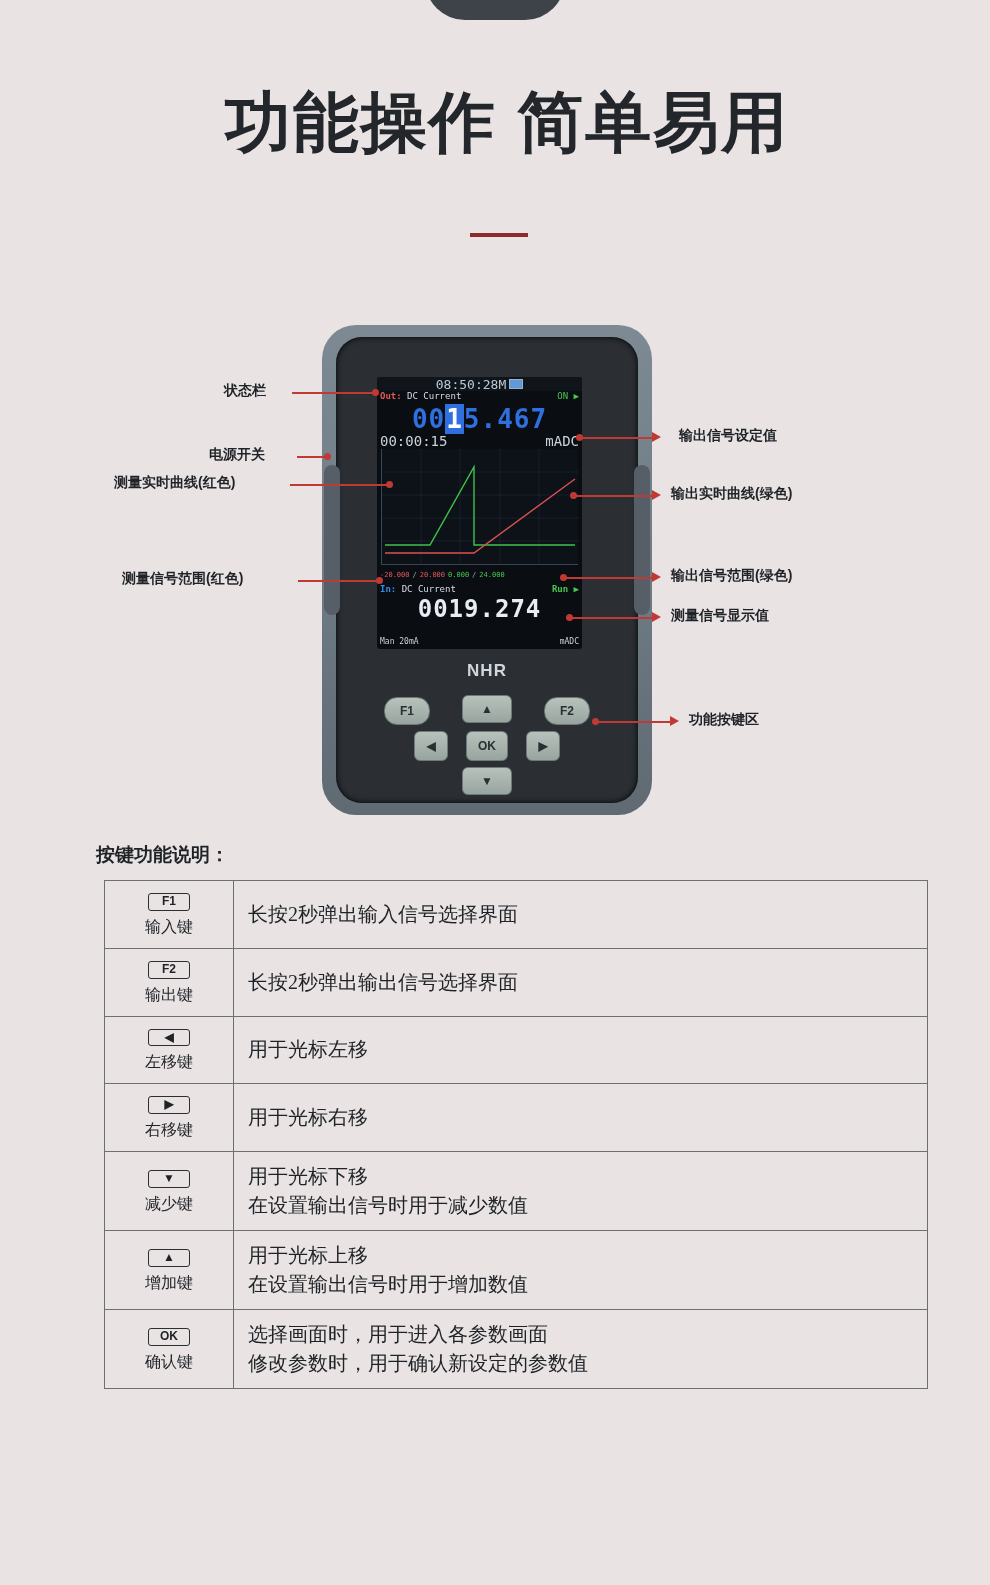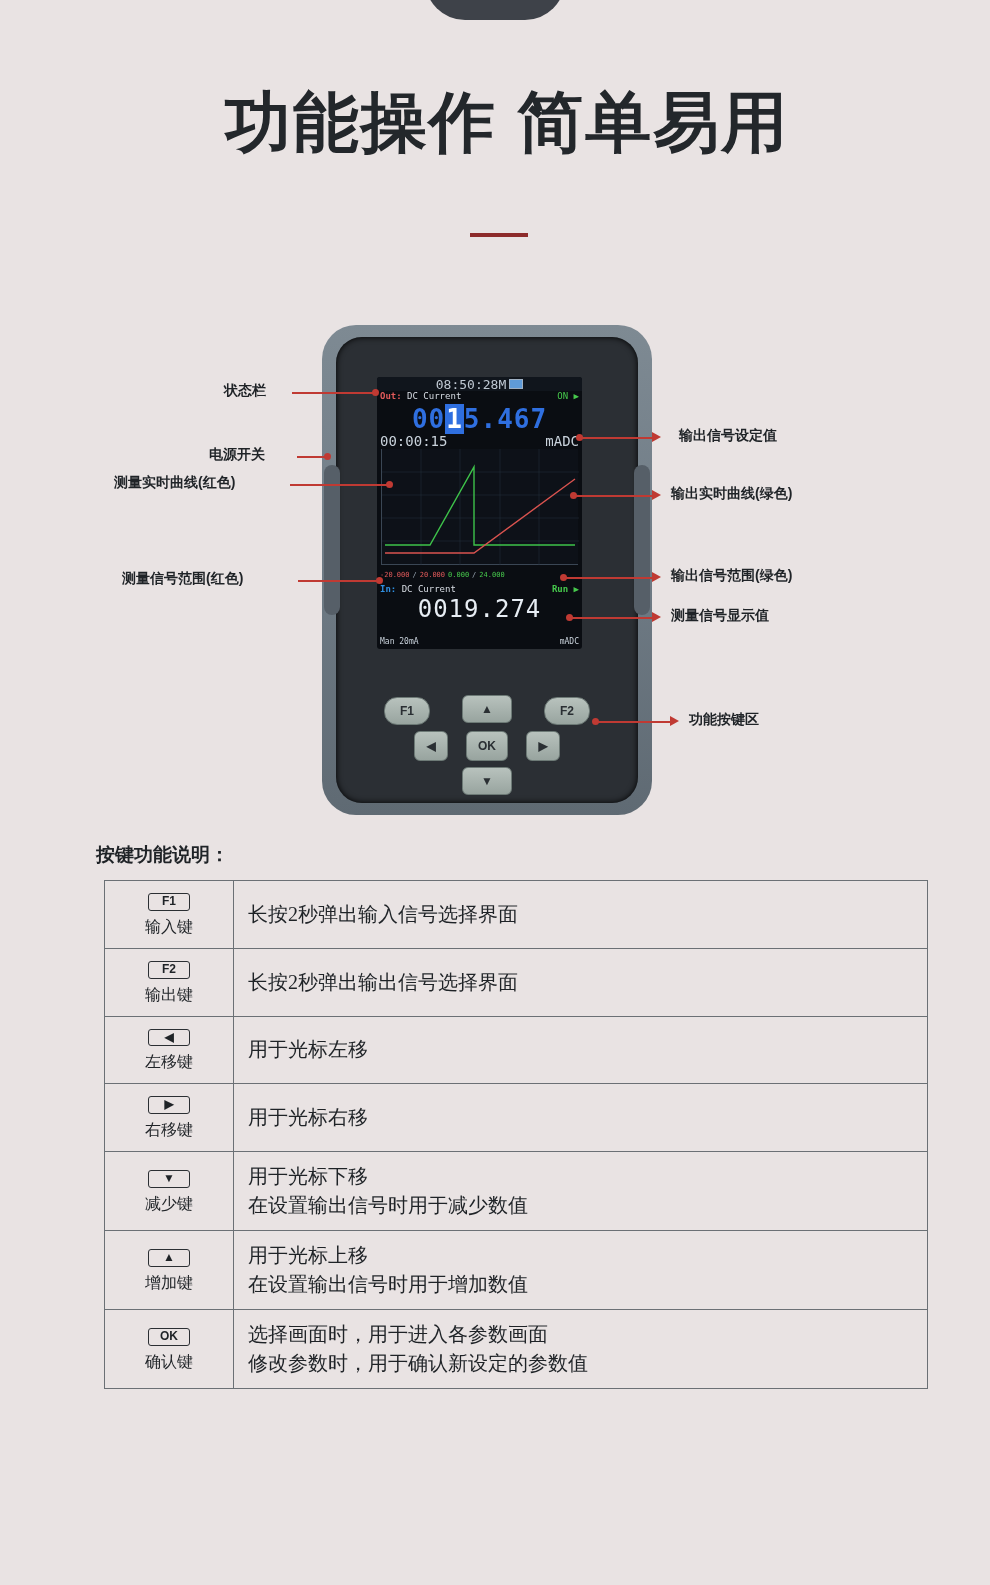--- a/index.html
+++ b/index.html
@@ -154,21 +154,21 @@
   .scr-in-row {
     position:absolute; left:0; top:205px; width:100%; height:14px;
     display:flex; align-items:center; justify-content:space-between;
     padding:0 3px; box-sizing:border-box; font-size:9px; color:#d8dde4;
   }
   .lbl-in { color:#2f8fe0; font-weight:bold; }
   .run-txt { color:#46c84c; font-weight:bold; }
   .scr-invalue {
     position:absolute; left:0; top:218px; width:100%; height:28px;
     display:flex; align-items:center; justify-content:center;
-    color:#e7edf4; font-size:24px; font-weight:normal; letter-spacing:1px;
+    color:#e7edf4; font-size:24px; font-weight:bold; letter-spacing:1px;
   }
   .scr-botrow {
     position:absolute; left:0; bottom:2px; width:100%; height:12px;
     display:flex; align-items:center; justify-content:space-between;
     padding:0 3px; box-sizing:border-box; font-size:8px; color:#c9d2db;
   }
   .brand {
     position:absolute; left:0; top:336px; width:100%; text-align:center;
     color:#cfd6de; font-size:17px; font-weight:bold; letter-spacing:1px;
   }
@@ -316,20 +316,21 @@
       </div>
 
       <div class="scr-invalue">0019.274</div>
 
       <div class="scr-botrow">
         <span>Man  20mA</span>
         <span>mADC</span>
       </div>
     </div>
 
+    <div class="brand">NHR</div>
 
     <div class="keypad">
       <div class="key f f1">F1</div>
       <div class="key f f2">F2</div>
       <div class="key up">▲</div>
       <div class="key down">▼</div>
       <div class="key left">◀</div>
       <div class="key right">▶</div>
       <div class="key ok">OK</div>
     </div>

